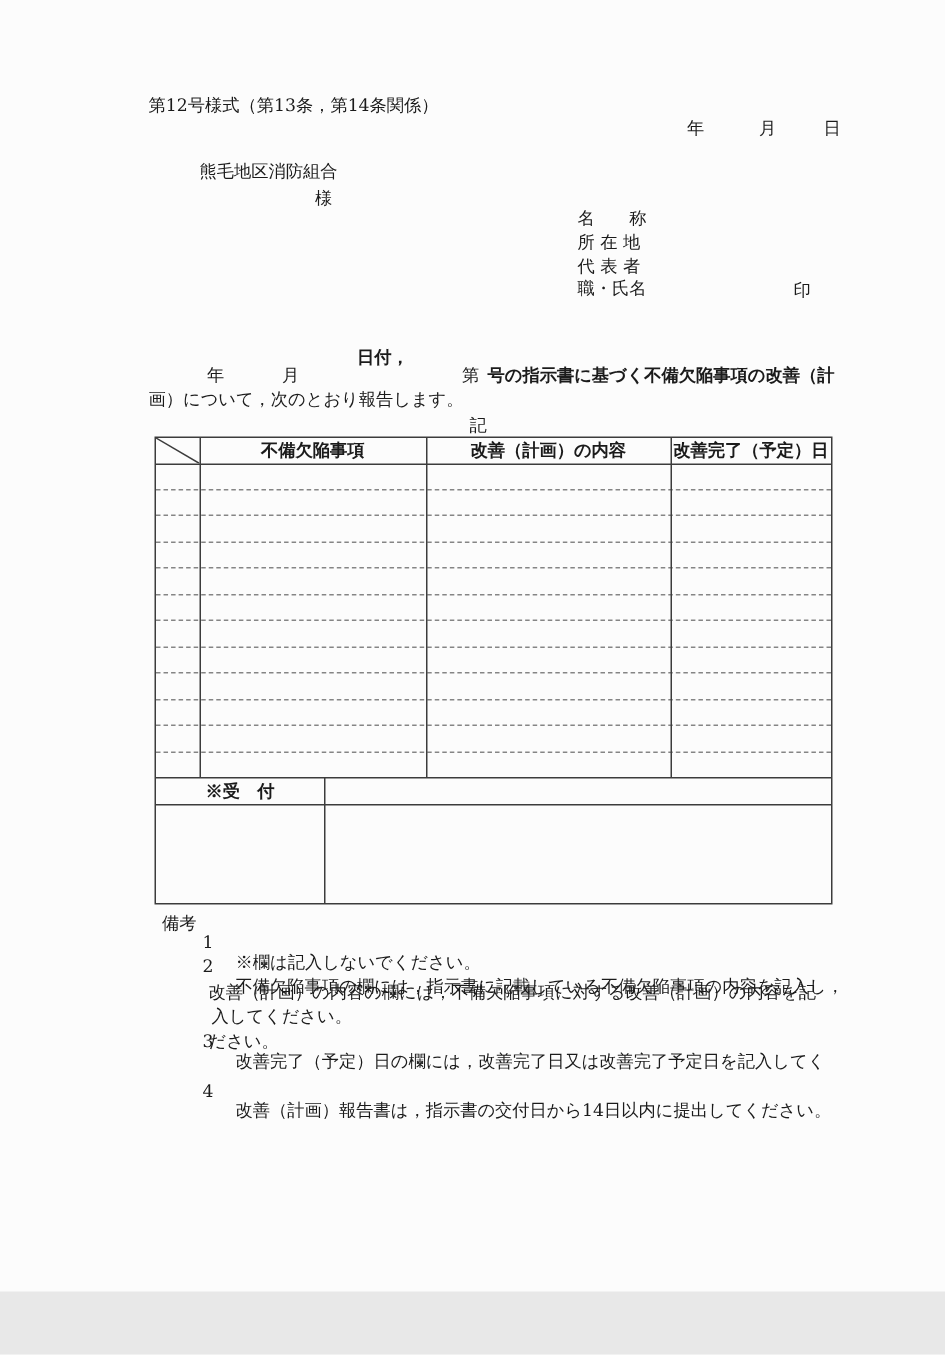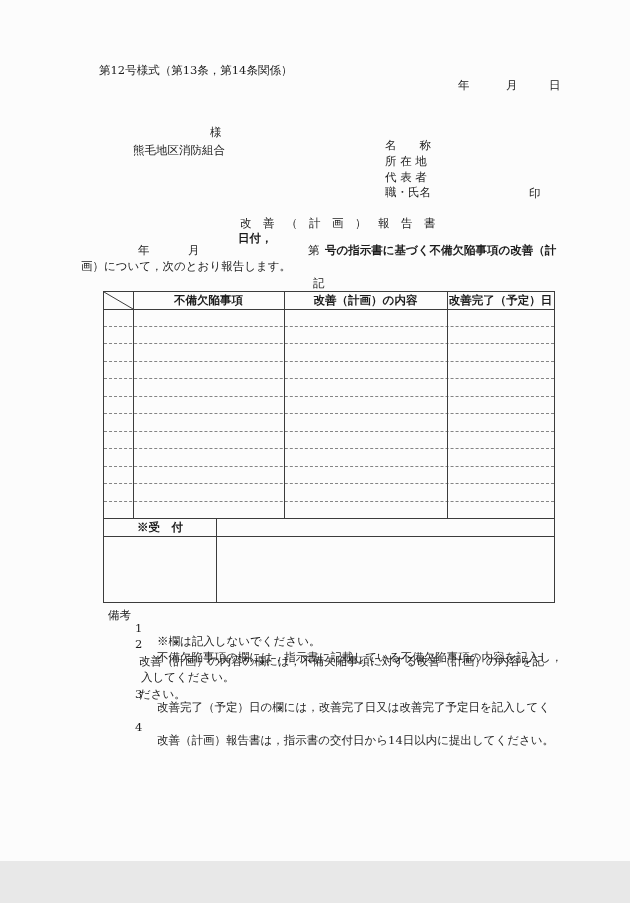--- a/index.html
+++ b/index.html
@@ -56,42 +56,41 @@
 <div class="page">
 
   <div class="abs" style="left:99px;top:64px;">第12号様式（第13条，第14条関係）</div>
 
   <div>
     <span class="abs" style="left:458px;top:79px;">年</span>
     <span class="abs" style="left:506px;top:79px;">月</span>
     <span class="abs" style="left:549px;top:79px;">日</span>
   </div>
 
-  <div class="abs" style="left:133px;top:108px;margin-top:36px;">熊毛地区消防組合</div>
+  <div class="abs" style="left:133px;top:108px;">熊毛地区消防組合</div>
   <div class="abs" style="left:210px;top:126px;">様</div>
 
   <div>
     <div class="abs" style="left:385px;top:139px;">名　　称</div>
     <div class="abs" style="left:385px;top:155px;">所 在 地</div>
     <div class="abs" style="left:385px;top:171px;">代 表 者</div>
     <div class="abs" style="left:385px;top:186px;">職・氏名</div>
     <div class="abs" style="left:529px;top:187px;">印</div>
   </div>
 
-  <div class="abs" style="left:240px;top:217px;">改　善　（　計　画　）　報　告　書</div>
 
   <div>
     <span class="abs" style="left:138px;top:244px;">年</span>
     <span class="abs" style="left:188px;top:244px;">月</span>
     <span class="abs" style="left:238px;top:232px;font-weight:bold;">日付，</span>
     <span class="abs" style="left:308px;top:244px;">第</span>
     <span class="abs" style="left:325px;top:244px;font-weight:bold;">号の指示書に基づく不備欠陥事項の改善（計</span>
   </div>
 
-  <div class="abs" style="left:81px;top:260px;">画）について，次のとおり報告します。</div>
+  <div class="abs" style="left:99px;top:260px;">画）について，次のとおり報告します。</div>
 
   <div class="abs" style="left:313px;top:277px;">記</div>
 
   <div class="report-table">
 
     <div class="diag-cell">
       <svg width="29" height="17">
         <line x1="0" y1="0" x2="29" y2="17" stroke="#3c3c3c" stroke-width="1"></line>
       </svg>
     </div>

